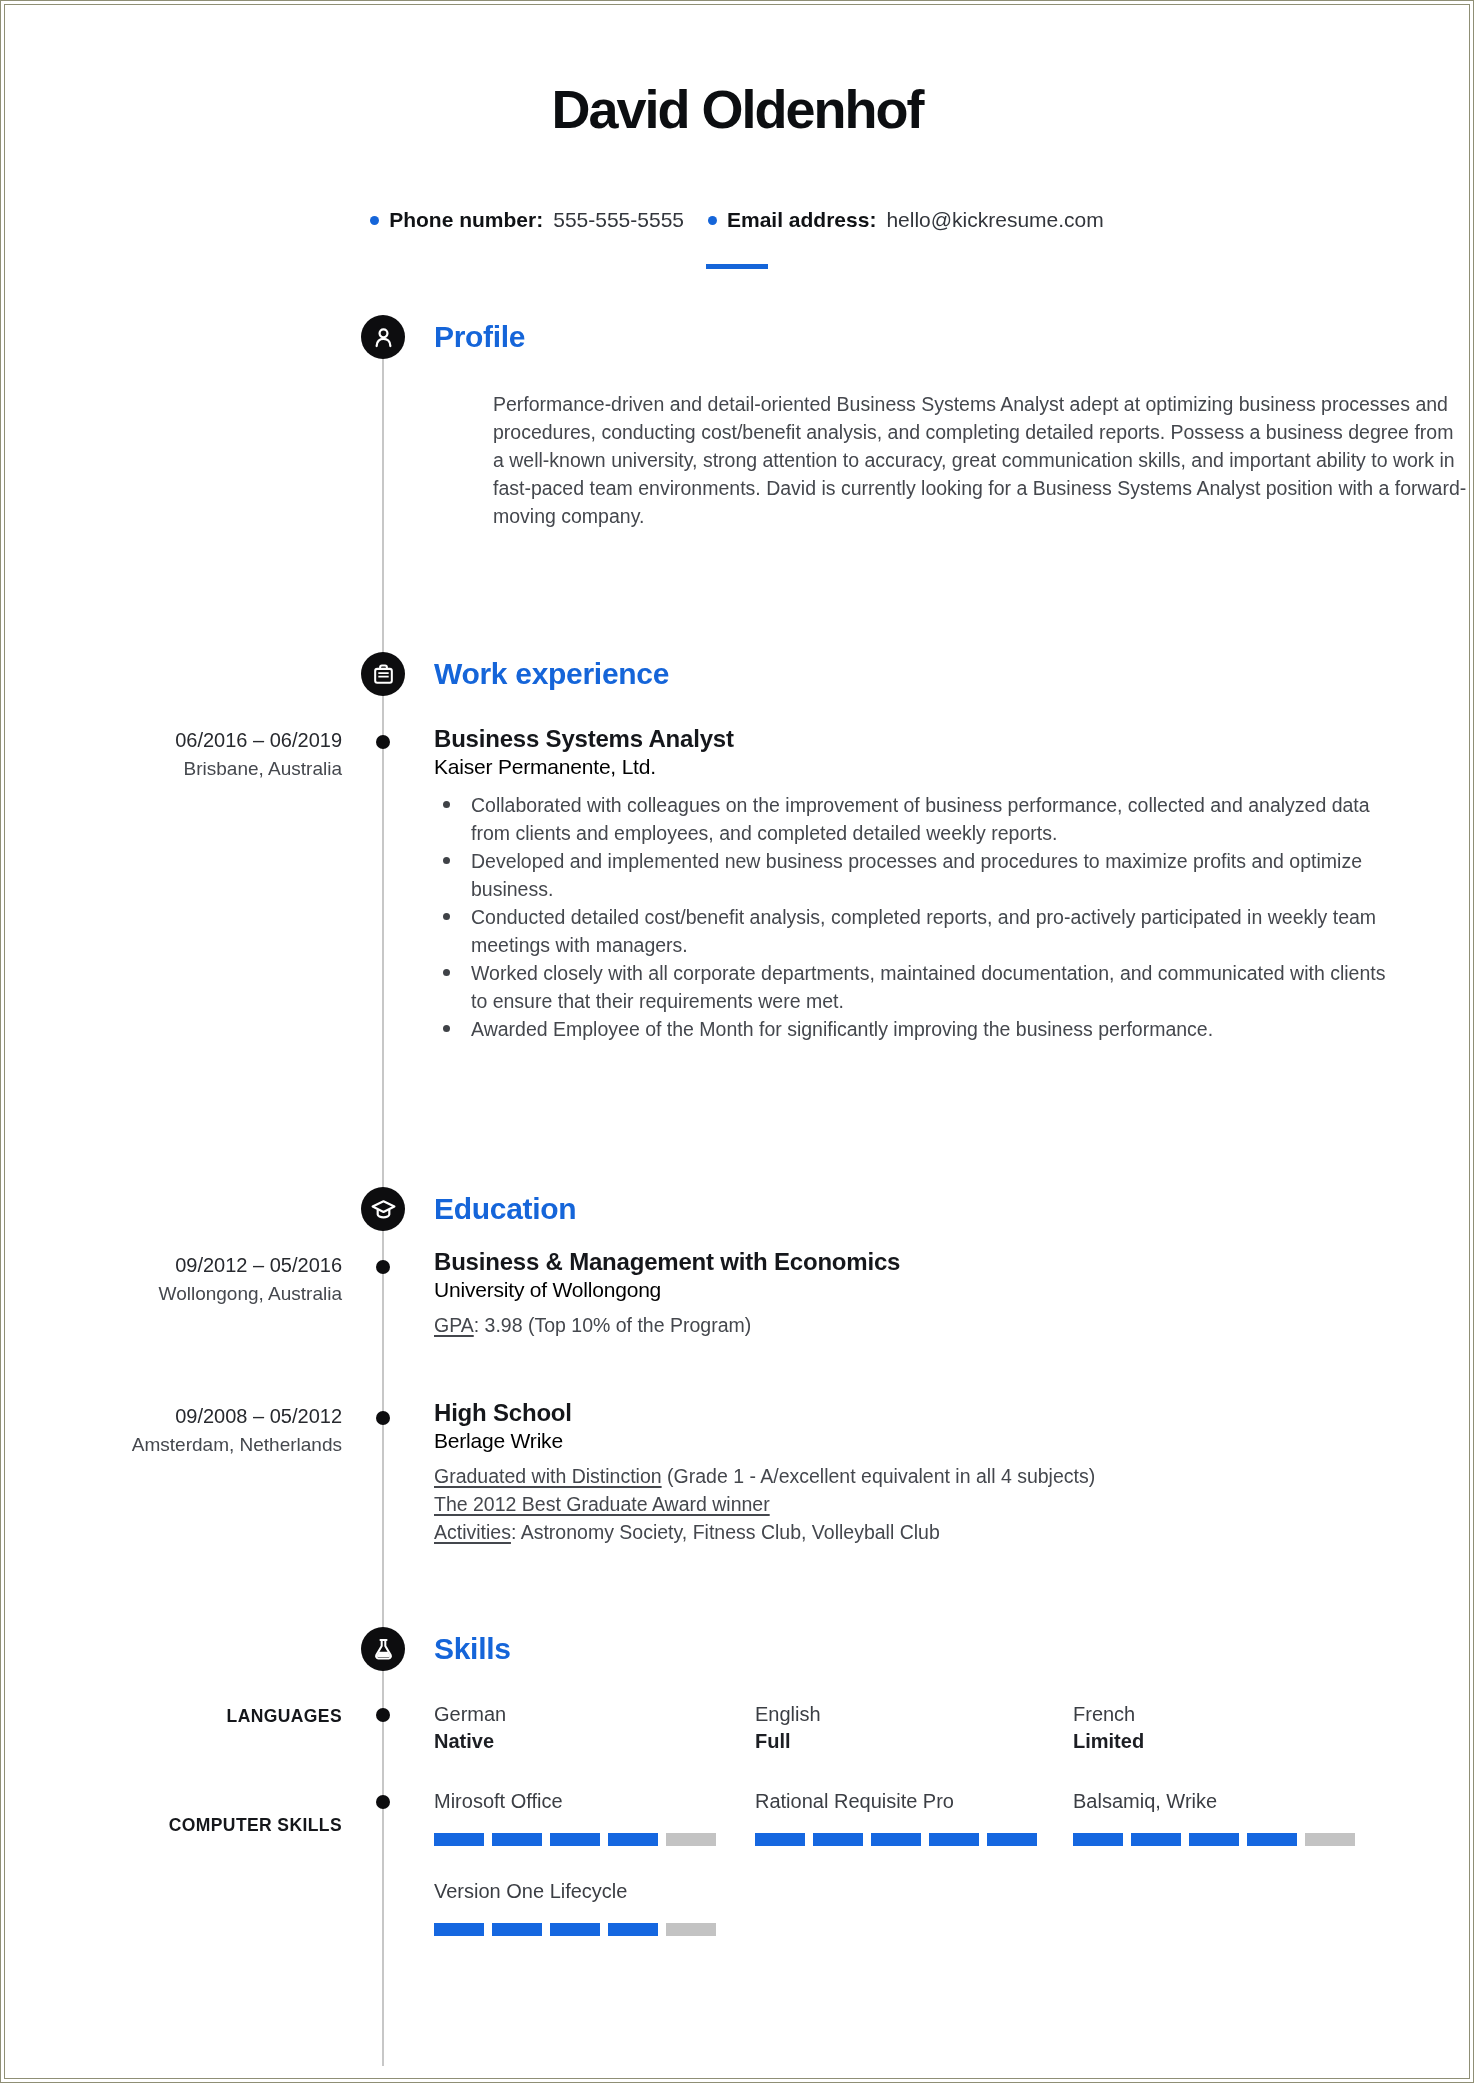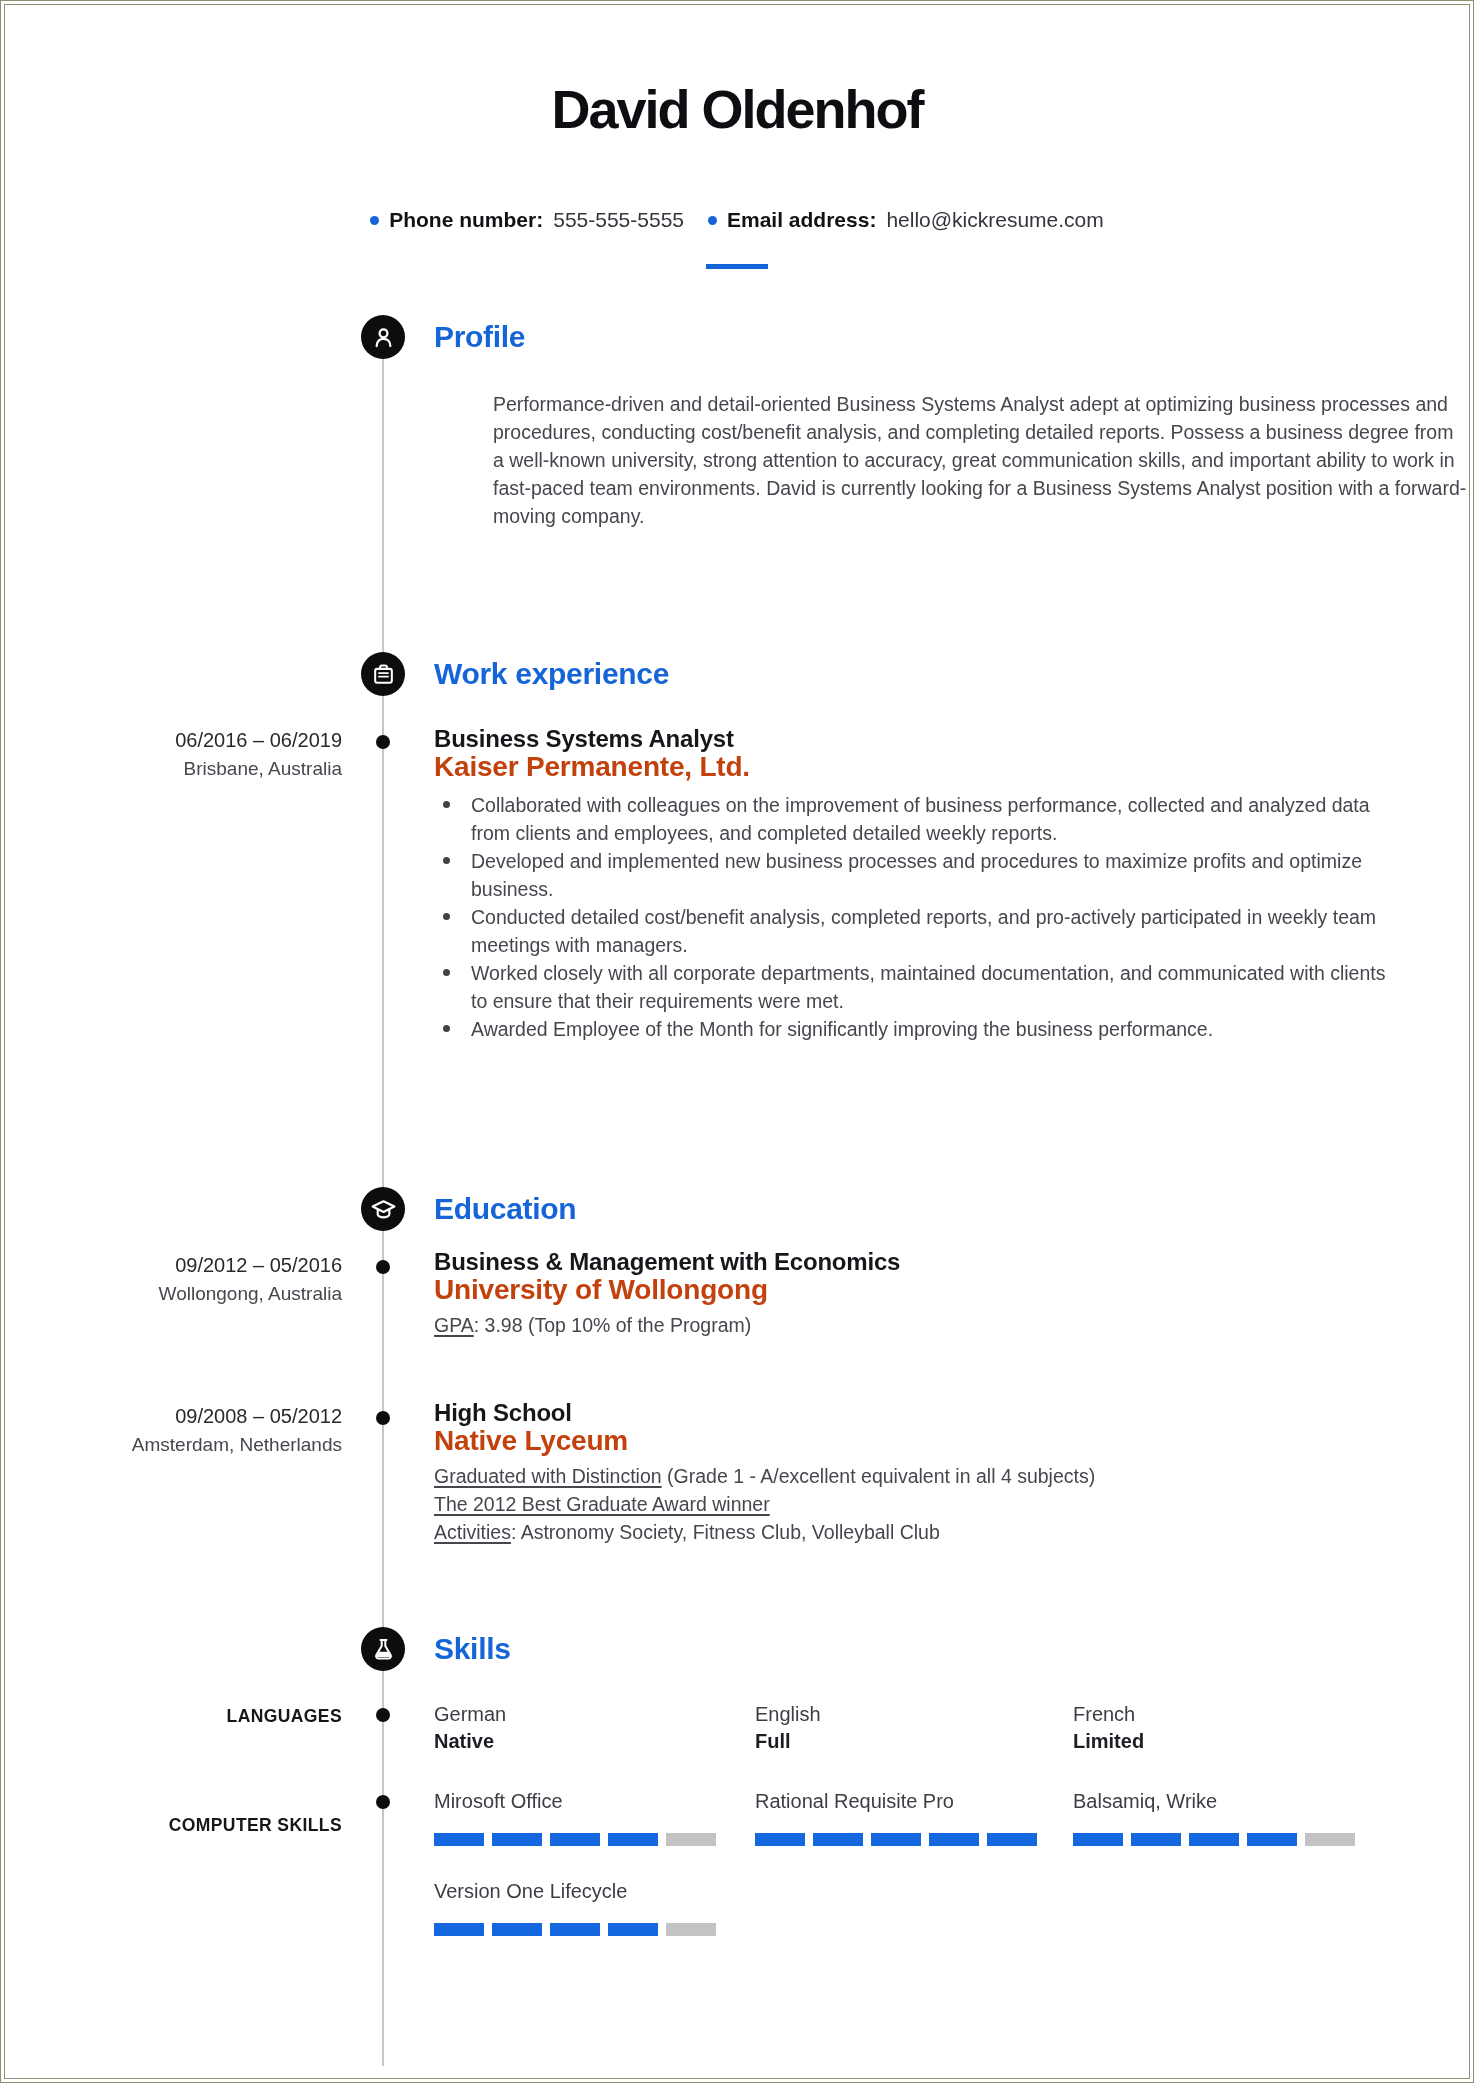--- a/index.html
+++ b/index.html
@@ -51,21 +51,21 @@
   .body-text{font-size:19.5px;line-height:28px;color:#44474d;}
   .profile-body{left:444px;top:389px;width:975px;margin-left:48px;}
   
   .rail{left:0;width:341px;text-align:right;}
   .rail .date{font-size:20px;color:#27292e;line-height:25px;}
   .rail .loc{font-size:19px;color:#45484e;line-height:25px;margin-top:3px;}
   .rail-label{font-size:17.5px;font-weight:700;color:#15171b;letter-spacing:0.4px;line-height:24px;}
   
   .entry{left:433px;width:960px;}
   .entry .role{font-size:24px;font-weight:700;color:#15171b;line-height:27px;letter-spacing:-0.2px;}
-  .entry .org{font-size:28px;font-weight:700;color:#c2410c;line-height:30px;letter-spacing:-0.2px;}
+  .entry .org{font-size:21px;font-weight:400;color:#000000;line-height:30px;letter-spacing:-0.2px;}
   .bullets{margin:9px 0 0 0;padding:0;list-style:none;}
   .bullets .li{position:relative;padding-left:37px;font-size:19.5px;line-height:28px;color:#44474d;}
   .bullets .li::before{
     content:"";position:absolute;left:9px;top:10px;
     width:7px;height:7px;border-radius:50%;background:#3f4247;
   }
   .detail{font-size:19.5px;line-height:28px;color:#44474d;}
   .detail .u{text-decoration:underline;text-underline-offset:3px;text-decoration-thickness:1.5px;}
   .details{margin-top:6px;}
   
@@ -157,21 +157,21 @@
     </div>
   </div>
 
   <div class="abs rail" style="top:1403px;">
     <div class="date">09/2008 – 05/2012</div>
     <div class="loc">Amsterdam, Netherlands</div>
   </div>
   <div class="abs tl-dot" style="top:1410px;"></div>
   <div class="abs entry" style="top:1398px;">
     <div class="role">High School</div>
-    <div class="org">Native Lyceum</div>
+    <div class="org">Berlage Wrike</div>
     <div class="details">
       <div class="detail"><span class="u">Graduated with Distinction</span><span> (Grade 1 - A/excellent equivalent in all 4 subjects)</span></div>
       <div class="detail"><span class="u">The 2012 Best Graduate Award winner</span><span></span></div>
       <div class="detail"><span class="u">Activities</span><span>: Astronomy Society, Fitness Club, Volleyball Club</span></div>
     </div>
   </div>
 
   <div class="abs tl-icon" style="top:1626px;">
     <svg viewBox="0 0 24 24" width="27" height="27">
       <path d="M9.3 3.6h5.4" stroke="#fff" stroke-width="1.8" fill="none" stroke-linecap="round"></path>

